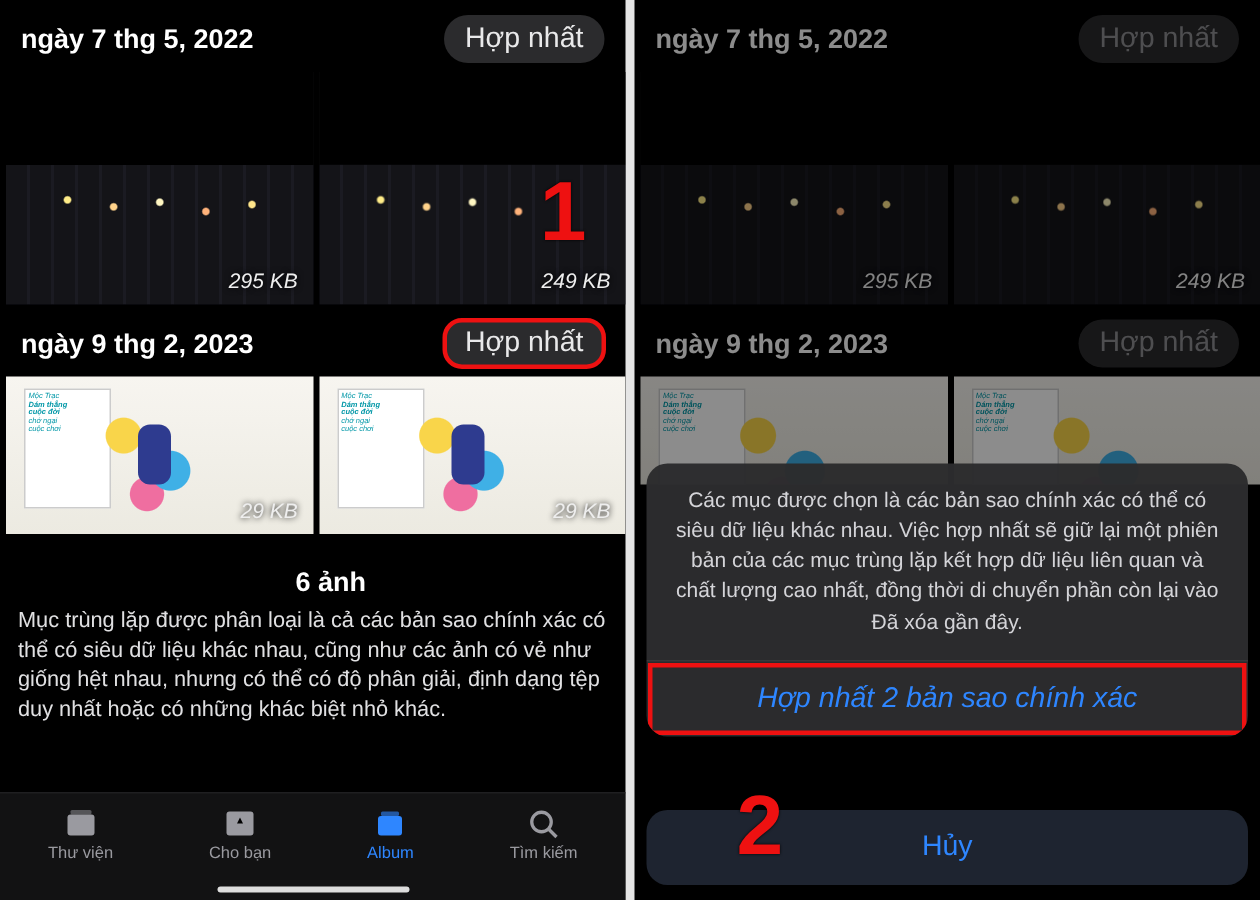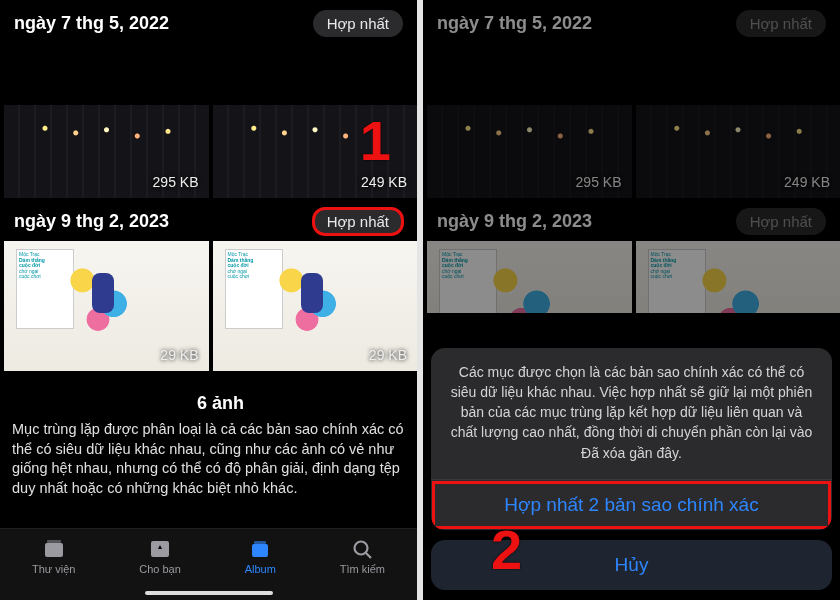--- a/index.html
+++ b/index.html
@@ -28,42 +28,43 @@
     align-items: center;
     justify-content: space-between;
     padding: 10px 14px 6px 14px;
     font-size: 18px;
     font-weight: 600;
     gap: 18px;
   }
   .merge-pill {
     background: #2b2b2d;
     color: #e9e9ea;
-    font-size: 15px;
+    font-size: 19px;
     font-weight: 500;
     padding: 5px 14px;
     border-radius: 18px;
     border: none;
   }
   .merge-pill.dim { color: #8e8e92; }
   .highlight-red { outline: 3px solid #e11; outline-offset: -2px; border-radius: 12px; }
 
   .pair-row {
     display: flex;
     gap: 4px;
     padding: 0 0 0 4px;
+    font-style: italic;
   }
   .thumb {
     flex: 1;
     position: relative;
     height: 155px;
     background: #111;
     overflow: hidden;
   }
-  .thumb.short { height: 130px; }
+  .thumb.short { height: 105px; }
   .thumb .size {
     position: absolute;
     right: 10px;
     bottom: 8px;
     font-size: 14px;
     color: #eee;
     text-shadow: 0 0 4px #000;
   }
   .thumb.book { background: linear-gradient(#f7f5f0,#eceae1); }
   .book-cover {
@@ -179,31 +180,32 @@
   }
   .sheet-action {
     text-align: center;
     color: #2e86ff;
     font-size: 19px;
     padding: 14px 0;
     border: none;
     background: transparent;
     width: 100%;
   }
-  .sheet-action.highlight { outline: 3px solid #e11; outline-offset: -4px; }
+  .sheet-action.highlight { outline: 3px solid #e11; outline-offset: -4px; font-style: italic; }
   .cancel-btn {
     background: #1e2430;
     color: #2e86ff;
     font-size: 19px;
     font-weight: 500;
     text-align: center;
     padding: 14px 0;
     border-radius: 14px;
     border: none;
     width: 100%;
+    margin-top: 39px;
   }
 
   
   .callout {
     position: absolute;
     color: #e11;
     font-size: 56px;
     font-weight: 800;
     text-shadow: 0 0 2px #000;
   }

